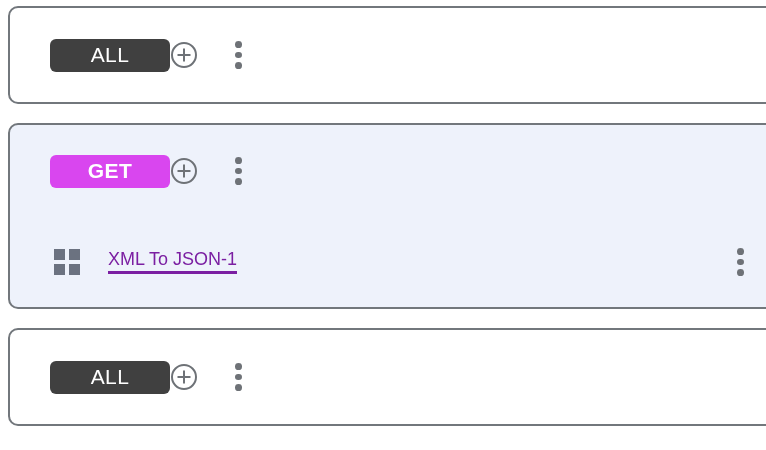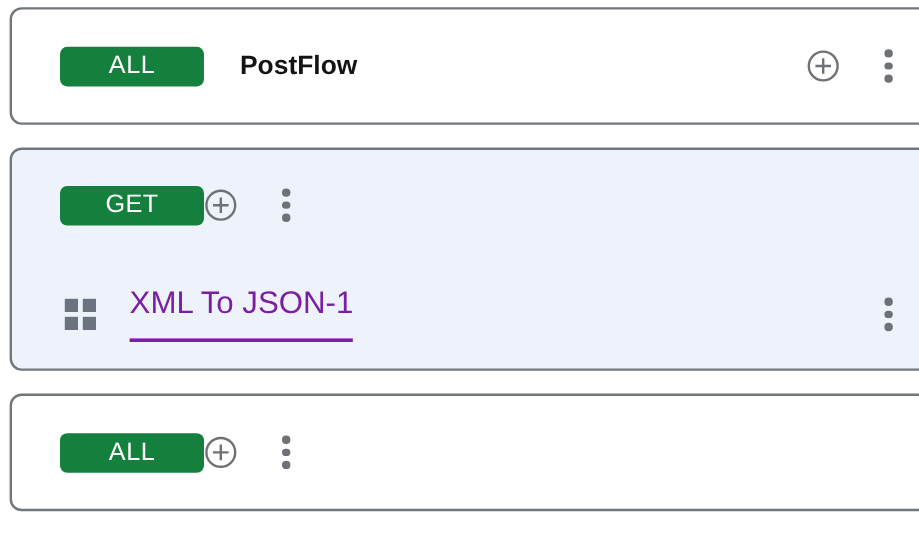--- a/index.html
+++ b/index.html
@@ -63,22 +63,22 @@
     align-items: center;
     justify-content: center;
     color: #ffffff;
     font-size: 21px;
     font-weight: 400;
     letter-spacing: 0.4px;
     flex: 0 0 auto;
     font-family: "Liberation Sans", "DejaVu Sans", sans-serif;
   }
 
-  .verb-badge.badge-all { background: #15803d; }
-  .verb-badge.badge-get { background: #15803d; }
+  .verb-badge.badge-all { background: #404040; }
+  .verb-badge.badge-get { background: #d946ef; font-weight: bold; }
 
   .flow-title {
     margin-left: 30px;
     font-size: 22px;
     font-weight: bold;
     color: #141414;
     white-space: nowrap;
     flex: 1 1 auto;
   }
 
@@ -137,41 +137,40 @@
     flex: 0 0 auto;
   }
 
   .icon-grid i {
     display: block;
     background: #6b7280;
   }
 
   .policy-link {
     margin-left: 28px;
-    font-size: 26px;
+    font-size: 18px;
     color: #7b1fa2;
     text-decoration: none;
     border-bottom: 3px solid #7b1fa2;
-    padding-bottom: 16px;
+    padding-bottom: 3px;
     line-height: 1.05;
     cursor: pointer;
     flex: 0 0 auto;
   }
 
   .policy-spacer { flex: 1 1 auto; }
 </style>
 </head>
 <body>
 
 <div class="flow-list">
 
   <div class="flow-card">
     <div class="flow-row">
       <span class="verb-badge badge-all">ALL</span>
-      <span class="flow-title">PostFlow</span>
       <span class="row-actions">
         <span class="icon-add">
           <svg width="28" height="28" viewBox="0 0 28 28" aria-hidden="true">
             <circle cx="14" cy="14" r="12" fill="none" stroke="#6e7277" stroke-width="2"></circle>
             <path d="M14 7.5 L14 20.5 M7.5 14 L20.5 14" stroke="#6e7277" stroke-width="2" stroke-linecap="butt"></path>
           </svg>
         </span>
         <span class="icon-kebab">
           <i></i>
           <i></i>

